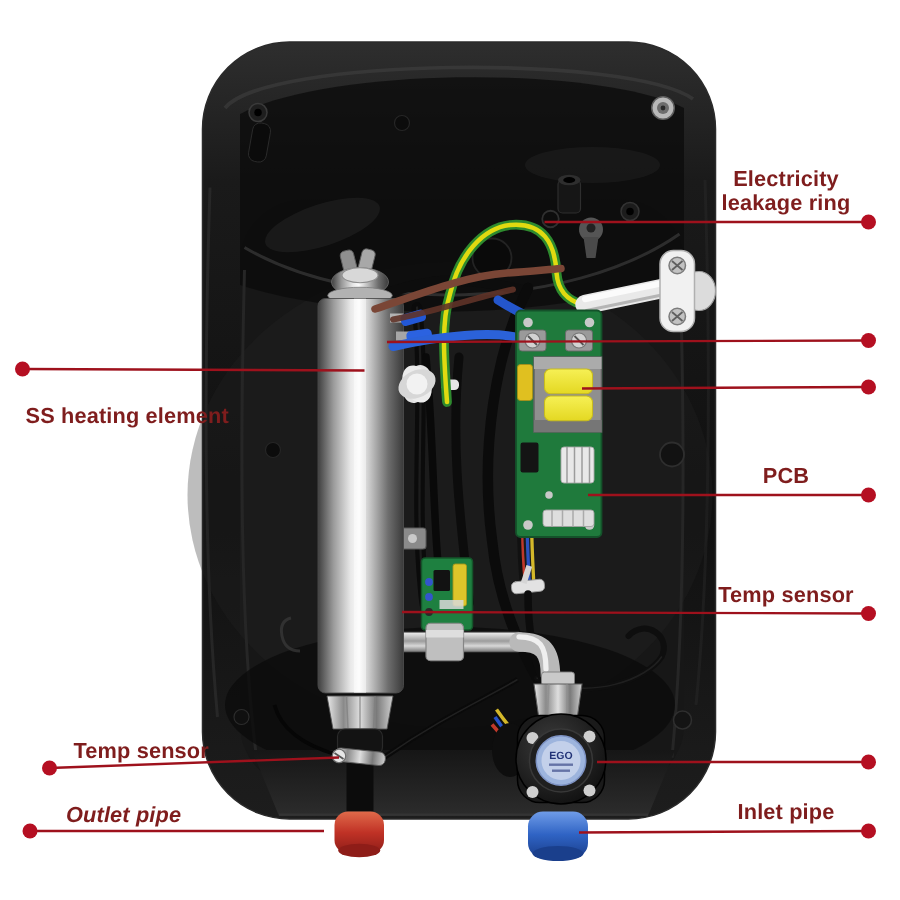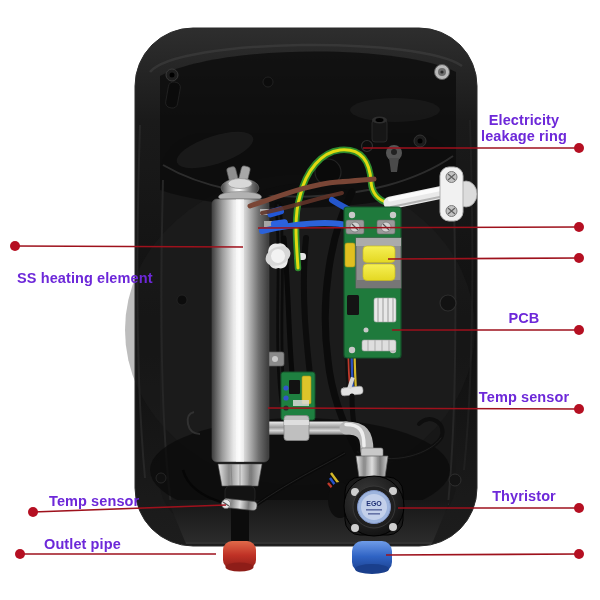--- a/index.html
+++ b/index.html
@@ -1,19 +1,19 @@
 <!DOCTYPE html>
 <html><head>
 <meta charset="utf-8">
 <style>
   html,body{margin:0;padding:0;background:#ffffff;}
   .stage{position:relative;width:600px;height:600px;background:#ffffff;overflow:hidden;
          font-family:"Liberation Sans",sans-serif;}
   .stage svg{position:absolute;left:0;top:0;}
-  .callout{position:absolute;font-weight:700;font-size:14.5px;line-height:16px;color:#6d28d9;
+  .callout{position:absolute;font-weight:700;font-size:14.5px;line-height:16px;color:#7f1d1d;
            white-space:pre-line;letter-spacing:0.1px;}
   .callout.right{left:450px;width:148px;text-align:center;}
   .callout.left{text-align:left;}
 </style>
 </head>
 <body>
 
 <div class="stage">
 
 <svg width="600" height="600" viewBox="0 0 600 600">
@@ -303,18 +303,18 @@
           <circle cx="33" cy="512" r="5"></circle>
       <circle cx="20" cy="554" r="5"></circle>
     </g>
   </g>
 </svg>
 
 <div class="callout right" style="top:112px;">Electricity
 leakage ring</div>
 <div class="callout right" style="top:310px;">PCB</div>
 <div class="callout right" style="top:389px;">Temp sensor</div>
-<div class="callout right" style="top:488px;">Thyristor</div>
+<div class="callout right" style="top:534px;">Inlet pipe</div>
 <div class="callout left" style="left:17px;top:226px;margin-top:44px;">SS heating element</div>
 <div class="callout left" style="left:49px;top:493px;">Temp sensor</div>
-<div class="callout left" style="left:44px;top:536px;">Outlet pipe</div>
+<div class="callout left" style="left:44px;top:536px;font-style:italic;">Outlet pipe</div>
 
 </div>
 
 </body></html>

